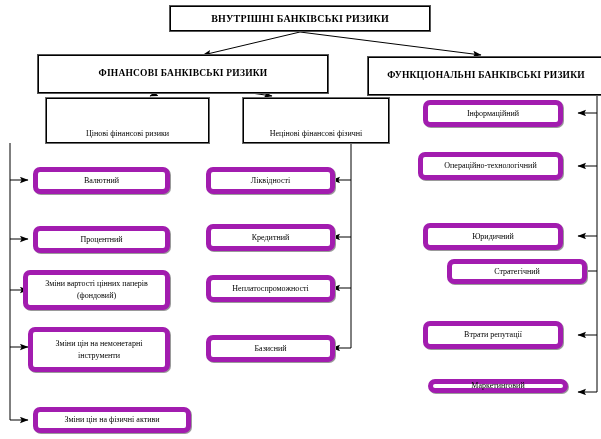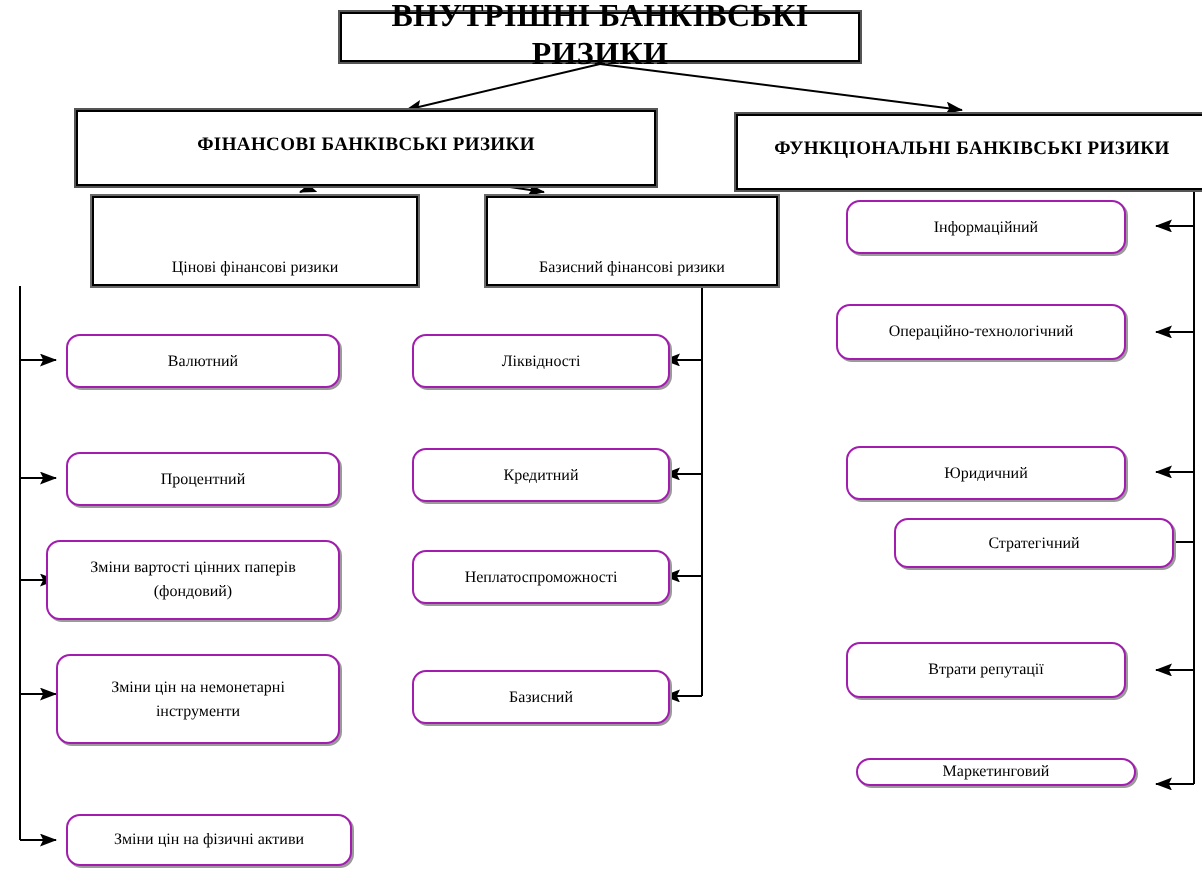--- a/index.html
+++ b/index.html
@@ -32,21 +32,21 @@
     text-align: center;
     color: #000000;
     line-height: 1.18;
   }
   
   .hard {
     border: 1px solid #000000;
     box-shadow: 0 0 0 1px #555555;
   }
   .root {
-    font-size: 16px;
+    font-size: 10px;
     font-weight: bold;
     letter-spacing: .2px;
     padding: 2px 6px;
   }
   .level1 {
     font-size: 9.5px;
     font-weight: bold;
     letter-spacing: .2px;
     padding: 18px 4px;
   }
@@ -55,21 +55,21 @@
     border: 1px solid #000000;
     box-shadow: 0 0 0 1px #6a6a6a;
     align-items: flex-end;
     justify-content: center;
     font-size: 8px;
     padding-bottom: 4px;
     margin-left: 37px;
   }
   
   .leaf {
-    border: 1px solid #a21caf;
+    border: 5px solid #a21caf;
     border-radius: 7px;
     box-shadow: 1px 1px 0 0 #9a9a9a;
     font-size: 8px;
     padding: 1px 4px;
   }
   .leaf span { display: block; }
   .two-line { line-height: 1.5; justify-content: center; }
 </style>
 </head>
 <body>
@@ -121,42 +121,42 @@
 
   <div class="node hard level1" style="left:368px; top:57px; width:236px; height:25px;">
     <span>ФУНКЦІОНАЛЬНІ БАНКІВСЬКІ РИЗИКИ</span>
   </div>
 
   <div class="node group" style="left:9px; top:98px; width:163px; height:45px;">
     <span>Цінові фінансові ризики</span>
   </div>
 
   <div class="node group" style="left:206px; top:98px; width:146px; height:45px;">
-    <span>Базисний фінансові ризики</span>
+    <span>Нецінові фінансові фізичні</span>
   </div>
 
   <div class="node leaf" style="left:33px; top:167px; width:137px; height:27px;">
     <span>Валютний</span>
   </div>
 
   <div class="node leaf" style="left:33px; top:226px; width:137px; height:27px;">
     <span>Процентний</span>
   </div>
 
   <div class="node leaf two-line" style="left:23px; top:270px; width:147px; height:40px; flex-direction:column;">
     <span>Зміни вартості цінних паперів</span>
     <span>(фондовий)</span>
   </div>
 
   <div class="node leaf two-line" style="left:28px; top:327px; width:142px; height:45px; flex-direction:column;">
     <span>Зміни цін на немонетарні</span>
     <span>інструменти</span>
   </div>
 
-  <div class="node leaf" style="left:33px; top:407px; width:143px; height:26px;">
+  <div class="node leaf" style="left:33px; top:407px; width:158px; height:26px;">
     <span>Зміни цін на фізичні активи</span>
   </div>
 
   <div class="node leaf" style="left:206px; top:167px; width:129px; height:27px;">
     <span>Ліквідності</span>
   </div>
 
   <div class="node leaf" style="left:206px; top:224px; width:129px; height:27px;">
     <span>Кредитний</span>
   </div>

